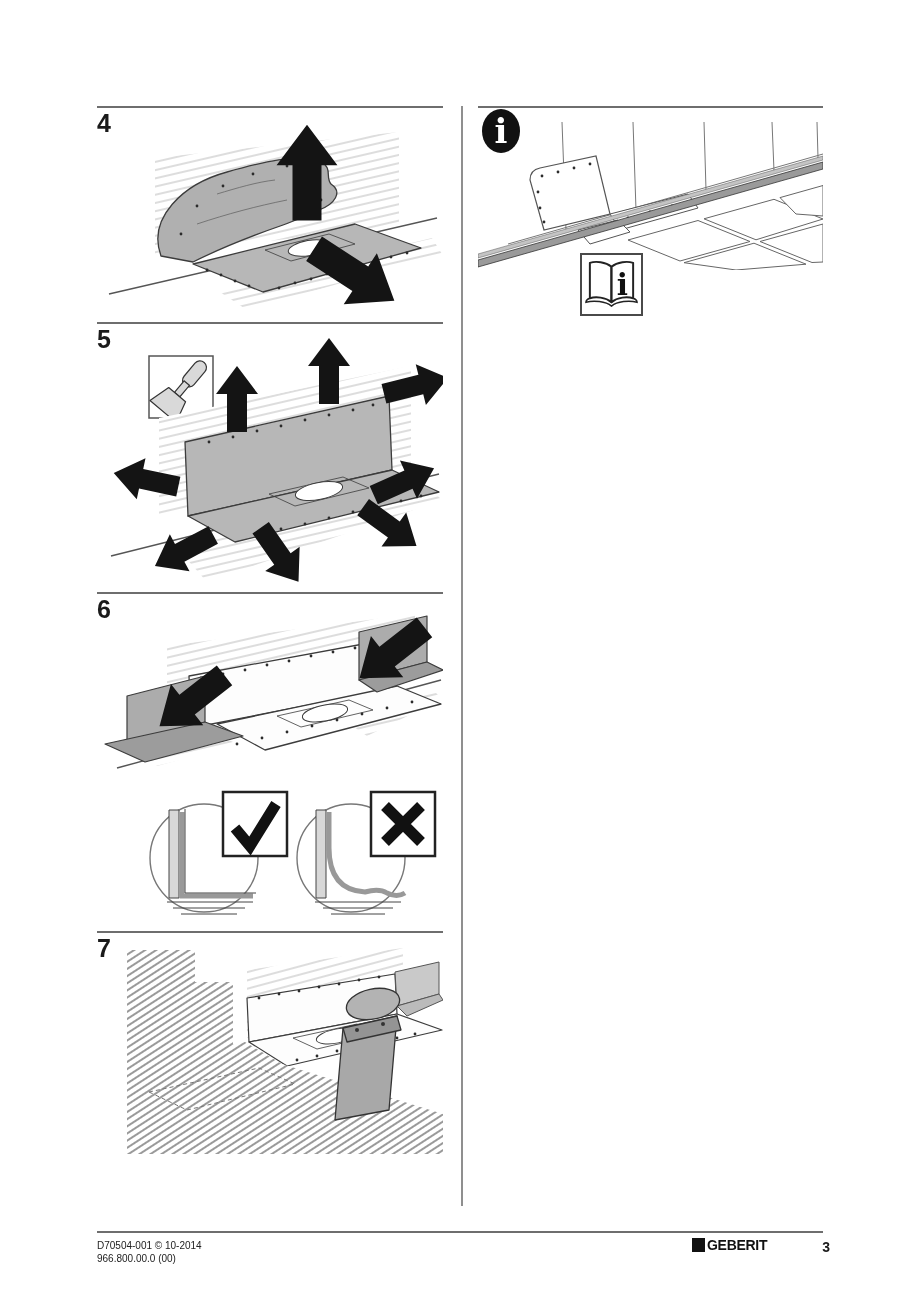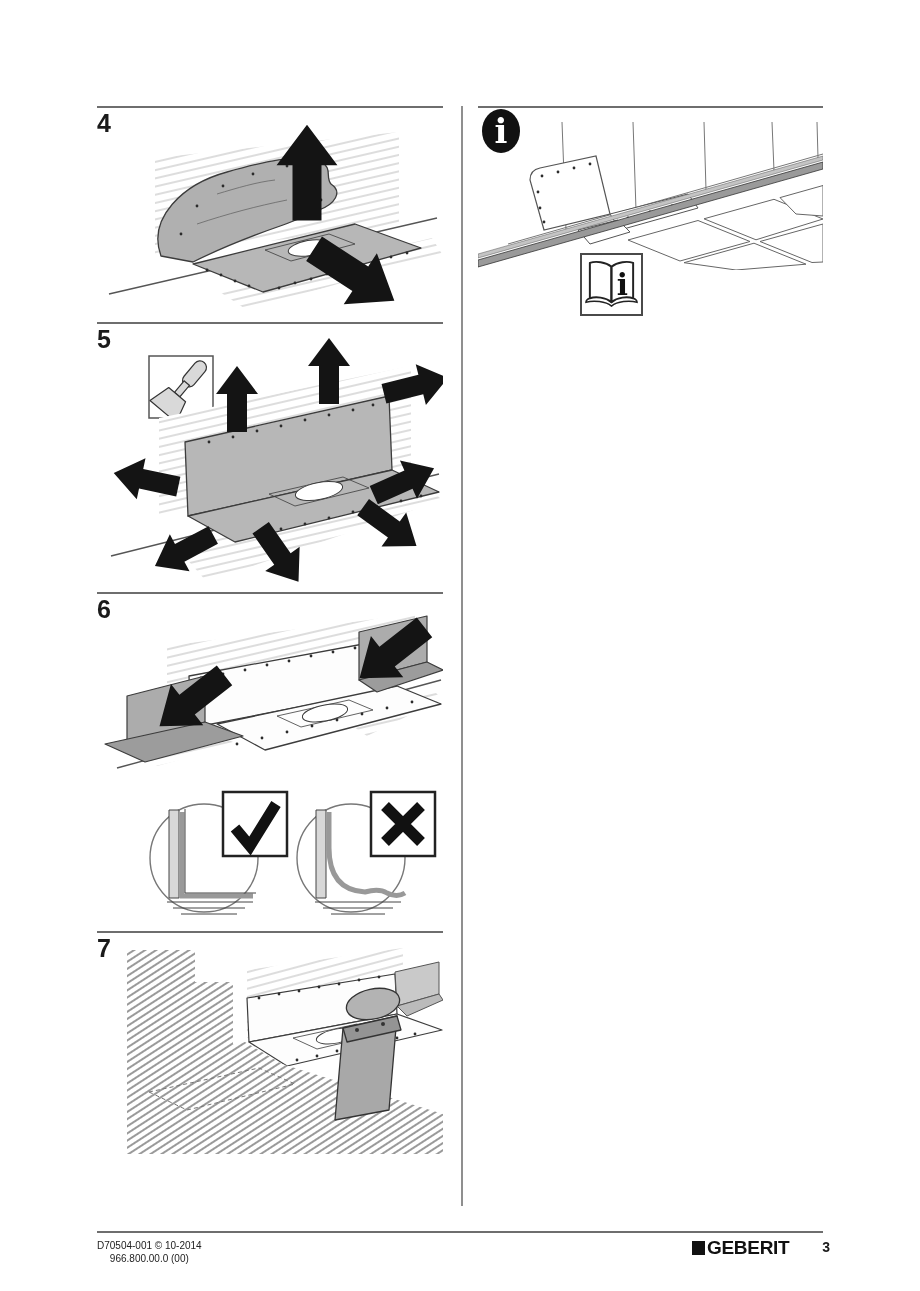--- a/index.html
+++ b/index.html
@@ -24,24 +24,24 @@
   #svg4{top:122px;} #svg5{top:334px;} #svg6{top:604px;} #svgd{top:786px;} #svg7{top:942px;}
   #infoicon{position:absolute;left:481px;top:108px;}
   #svginfo{position:absolute;left:478px;top:122px;}
   .book-box{
     position:absolute;left:580px;top:253px;width:63px;height:63px;
     border:2px solid #4a4a4a;background:#fff;box-sizing:border-box;
   }
   .refs{position:absolute;left:653px;top:258px;}
   .ref-line{font-size:18.5px;font-weight:bold;line-height:27px;white-space:nowrap;}
   .ref-line .arr{margin-right:7px;font-weight:bold;}
-  .footer-codes{position:absolute;left:97px;top:1239px;font-size:10px;line-height:13px;color:#222;text-align:center;}
+  .footer-codes{position:absolute;left:97px;top:1239px;font-size:10px;line-height:13px;color:#222;}
   .brand{position:absolute;left:692px;top:1237px;display:flex;align-items:center;}
   .brand-square{width:13px;height:14px;background:#111;display:inline-block;margin-right:2px;}
-  .brand-text{font-size:19px;font-weight:bold;letter-spacing:-0.3px;color:#111;}
+  .brand-text{font-size:14px;font-weight:bold;letter-spacing:-0.3px;color:#111;}
   .page-number{position:absolute;left:806px;top:1239px;width:24px;text-align:right;font-size:14px;font-weight:bold;}
   svg{display:block;}
 </style>
 </head>
 <body>
 
 <div class="page">
 
   <div class="rule rule-s4"></div>
   <div class="rule rule-s5"></div>

